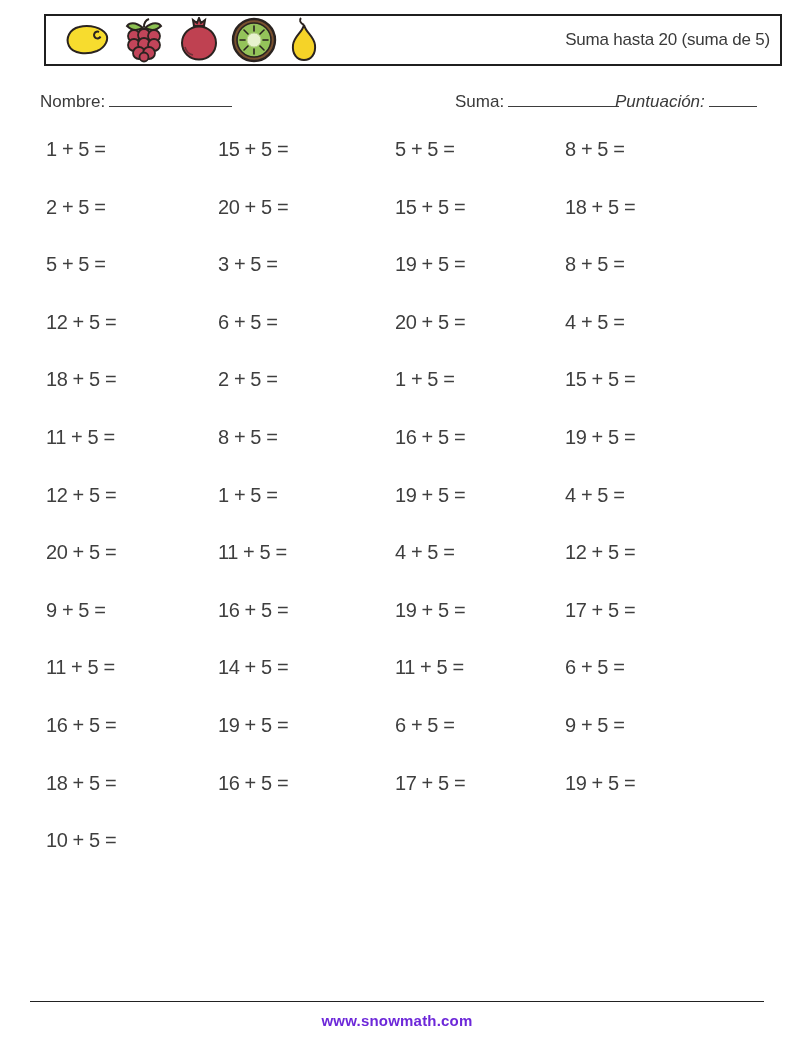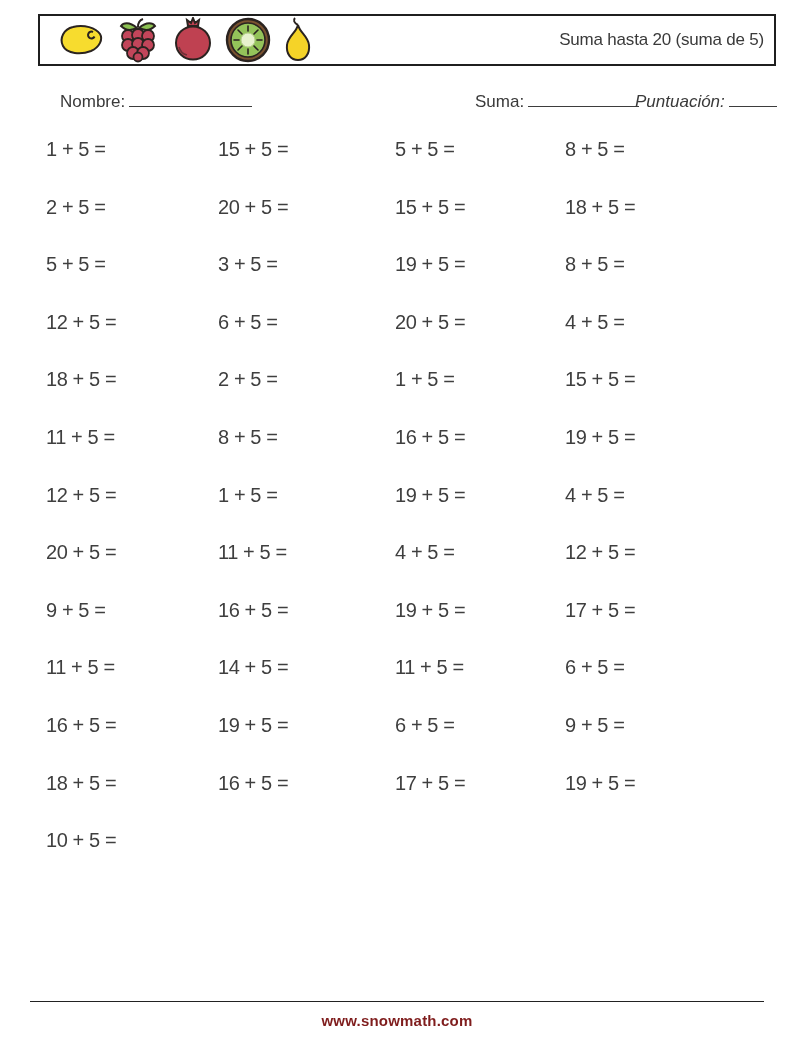--- a/index.html
+++ b/index.html
@@ -11,39 +11,39 @@
   .page {
     position: relative;
     width: 794px;
     height: 1053px;
     background: #ffffff;
     overflow: hidden;
   }
   
   .title-box {
     position: absolute;
-    left: 38px; top: 14px;
+    left: 44px; top: 14px;
     width: 738px; height: 52px;
     border: 2px solid #1f1f1f;
     display: flex;
     align-items: center;
     justify-content: space-between;
     padding: 0 10px 0 16px;
   }
   .fruits { display: flex; align-items: center; gap: 9px; height: 44px; }
   .fruits svg { display: block; }
   .title-text {
     font-size: 17px;
     color: #3a3a3a;
     letter-spacing: -0.2px;
     white-space: nowrap;
   }
   
   .fields { position: absolute; left: 0; top: 92px; width: 794px; height: 26px; font-size: 17px; color: #3a3a3a; }
-  .field { position: absolute; white-space: nowrap; margin-left: 20px; }
+  .field { position: absolute; white-space: nowrap; }
   .field-name  { left: 40px; }
   .field-date  { left: 455px; }
   .field-score { left: 615px; font-style: italic; }
   .blank {
     display: inline-block;
     border-bottom: 1.5px solid #3d3d3d;
     height: 14px;
     margin-left: 4px;
     vertical-align: baseline;
   }
@@ -72,21 +72,21 @@
     left: 30px; right: 30px; top: 1001px;
     border-top: 1.5px solid #222222;
   }
   .footer-site {
     position: absolute;
     left: 0; top: 1012px;
     width: 794px;
     text-align: center;
     font-size: 15px;
     font-weight: bold;
-    color: #7f1d1d;
+    color: #6d28d9;
     letter-spacing: 0.2px;
   }
 </style>
 </head>
 <body>
 
 <div class="page">
 
   <header class="title-box">
     <div class="fruits">

